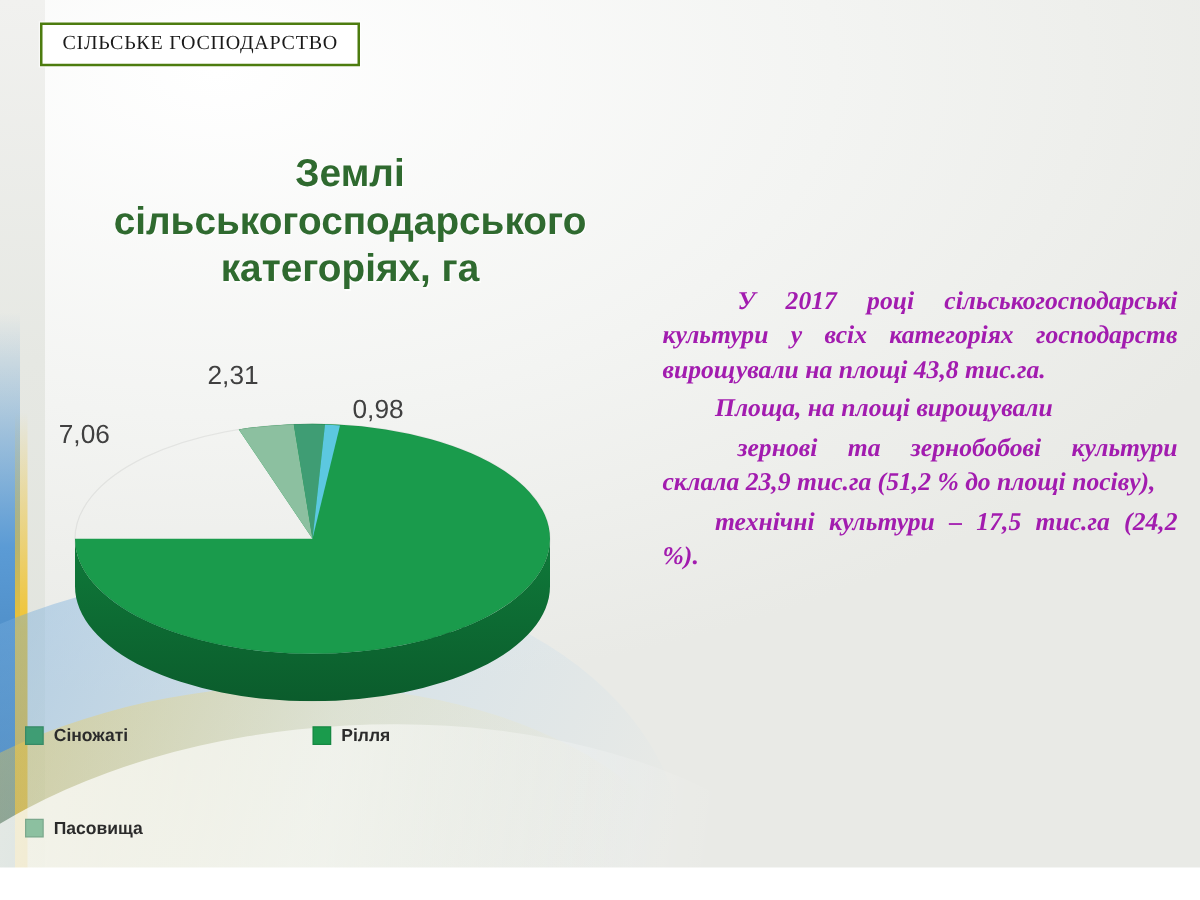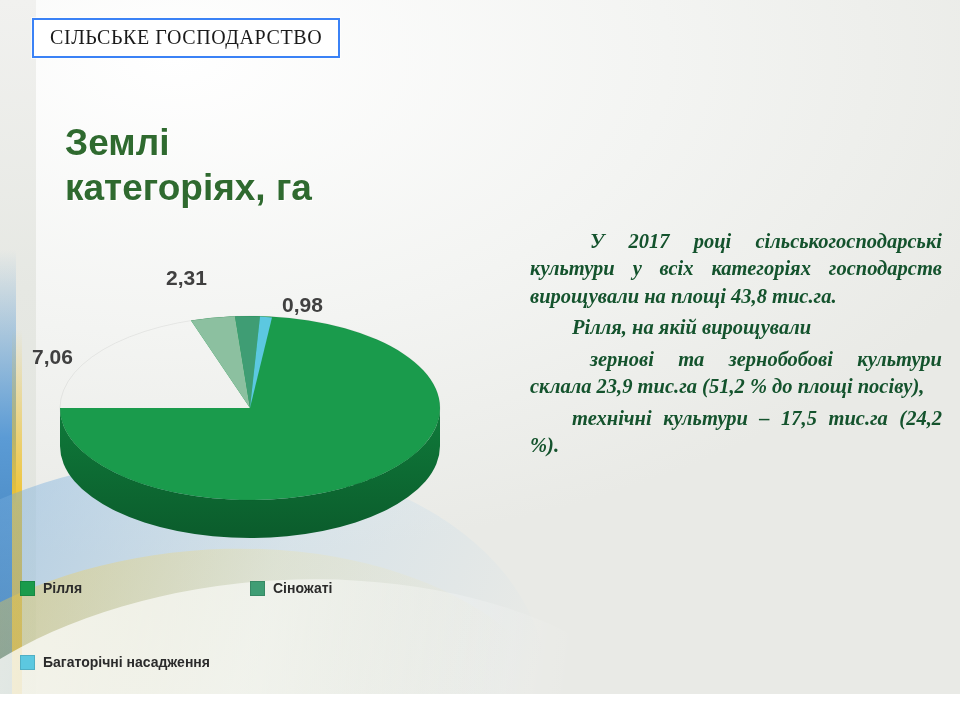--- a/index.html
+++ b/index.html
@@ -75,68 +75,67 @@
     left: 0; bottom: 0; width: 960px; height: 26px;
     background: #ffffff;
     z-index: 3;
   }
 
   
   .title-chip {
     position: absolute;
     left: 32px; top: 18px;
     z-index: 10;
-    border: 2px solid #3b82f6;
+    border: 2px solid #4d7c0f;
     background: #ffffff;
     padding: 6px 16px 7px 16px;
-    font-size: 20px;
+    font-size: 16px;
     letter-spacing: 0.6px;
     color: #1a1a1a;
     font-family: "Liberation Serif", serif;
     box-shadow: 0 0 0 1px rgba(255,255,255,0.6);
   }
 
   
   .chart-area {
     position: absolute;
     left: 20px; top: 120px;
     width: 520px; height: 560px;
     z-index: 8;
   }
   .chart-title {
     width: 430px;
     margin: 0 auto;
-    text-align: left;
+    text-align: center;
     color: #2f6a2f;
-    font-size: 37px;
+    font-size: 31px;
     font-weight: bold;
     line-height: 1.22;
     text-shadow: 1px 1px 0 rgba(255,255,255,0.85);
     font-family: "Liberation Sans", sans-serif;
   }
 
   .pie-wrap {
     position: relative;
     width: 520px;
     height: 300px;
     margin-top: 28px;
   }
 
   
   .pie-label {
     position: absolute;
     font-size: 21px;
     color: #404040;
     font-family: "Liberation Sans", sans-serif;
     white-space: nowrap;
-    font-weight: bold;
   }
   .lbl-231 { left: 146px; top: 28px; }
   .lbl-083 { left: 262px; top: 55px; }
-  .lbl-706 { left: 12px; top: 75px; margin-top: 32px; }
+  .lbl-706 { left: 27px; top: 75px; }
   .lbl-4547 { left: 300px; top: 230px; font-size: 22px; color: #3a3a3a; }
 
   .pie-svg {
     position: absolute;
     left: 30px;
     top: 60px;
   }
 
   
   .legend {
@@ -163,21 +162,21 @@
   .text-col {
     position: absolute;
     left: 530px; top: 228px;
     width: 412px;
     z-index: 9;
     font-family: "Liberation Serif", serif;
     font-style: italic;
     font-weight: bold;
     font-size: 20.5px;
     line-height: 1.34;
-    color: #14532d;
+    color: #a21caf;
     text-align: justify;
   }
   .text-col p { margin: 0 0 4px 0; }
   .text-col p.indent { text-indent: 42px; }
   .text-col p.indent-wide { text-indent: 60px; }
 </style>
 </head>
 <body>
 
 <div class="bg"></div>
@@ -188,20 +187,21 @@
 <div class="swoosh s2"></div>
 <div class="swoosh s3"></div>
 <div class="bg-bottom-white"></div>
 
 <div class="title-chip">СІЛЬСЬКЕ ГОСПОДАРСТВО</div>
 
 <div class="chart-area">
 
   <div class="chart-title">
     <div>Землі</div>
+    <div>сільськогосподарського</div>
     <div>категоріях, га</div>
   </div>
 
   <div class="pie-wrap">
 
     <span class="pie-label lbl-231">2,31</span>
     <span class="pie-label lbl-083">0,98</span>
     <span class="pie-label lbl-706">7,06</span>
     <span class="pie-label lbl-4547">45,47</span>
 
@@ -223,31 +223,31 @@
 
       <path d="M 200 110 L 210 18.5 A 190 92 0 0 1 222 19.4 Z" fill="#5cc8e0"></path>
 
       <ellipse cx="200" cy="110" rx="190" ry="92" fill="none" stroke="rgba(0,0,0,0.06)" stroke-width="1"></ellipse>
     </svg>
   </div>
 </div>
 
 <div class="legend">
   <div class="legend-item">
+    <span class="legend-swatch" style="background:#3f9d74"></span>
+    <span>Сіножаті</span>
+  </div>
+  <div class="legend-item">
     <span class="legend-swatch" style="background:#1a9b4c"></span>
     <span>Рілля</span>
   </div>
   <div class="legend-item">
-    <span class="legend-swatch" style="background:#3f9d74"></span>
-    <span>Сіножаті</span>
-  </div>
-  <div class="legend-item">
-    <span class="legend-swatch" style="background:#5cc8e0"></span>
-    <span>Багаторічні насадження</span>
+    <span class="legend-swatch" style="background:#8cc0a0"></span>
+    <span>Пасовища</span>
   </div>
 </div>
 
 <div class="text-col">
   <p class="indent-wide">У 2017 році сільськогосподарські культури у всіх категоріях господарств вирощували на площі 43,8 тис.га.</p>
-  <p class="indent">Рілля, на якій вирощували</p>
+  <p class="indent">Площа, на площі вирощували</p>
   <p class="indent-wide">зернові та зернобобові культури склала 23,9 тис.га (51,2 % до площі посіву),</p>
   <p class="indent">технічні культури – 17,5 тис.га (24,2 %).</p>
 </div>
 
 </body></html>

